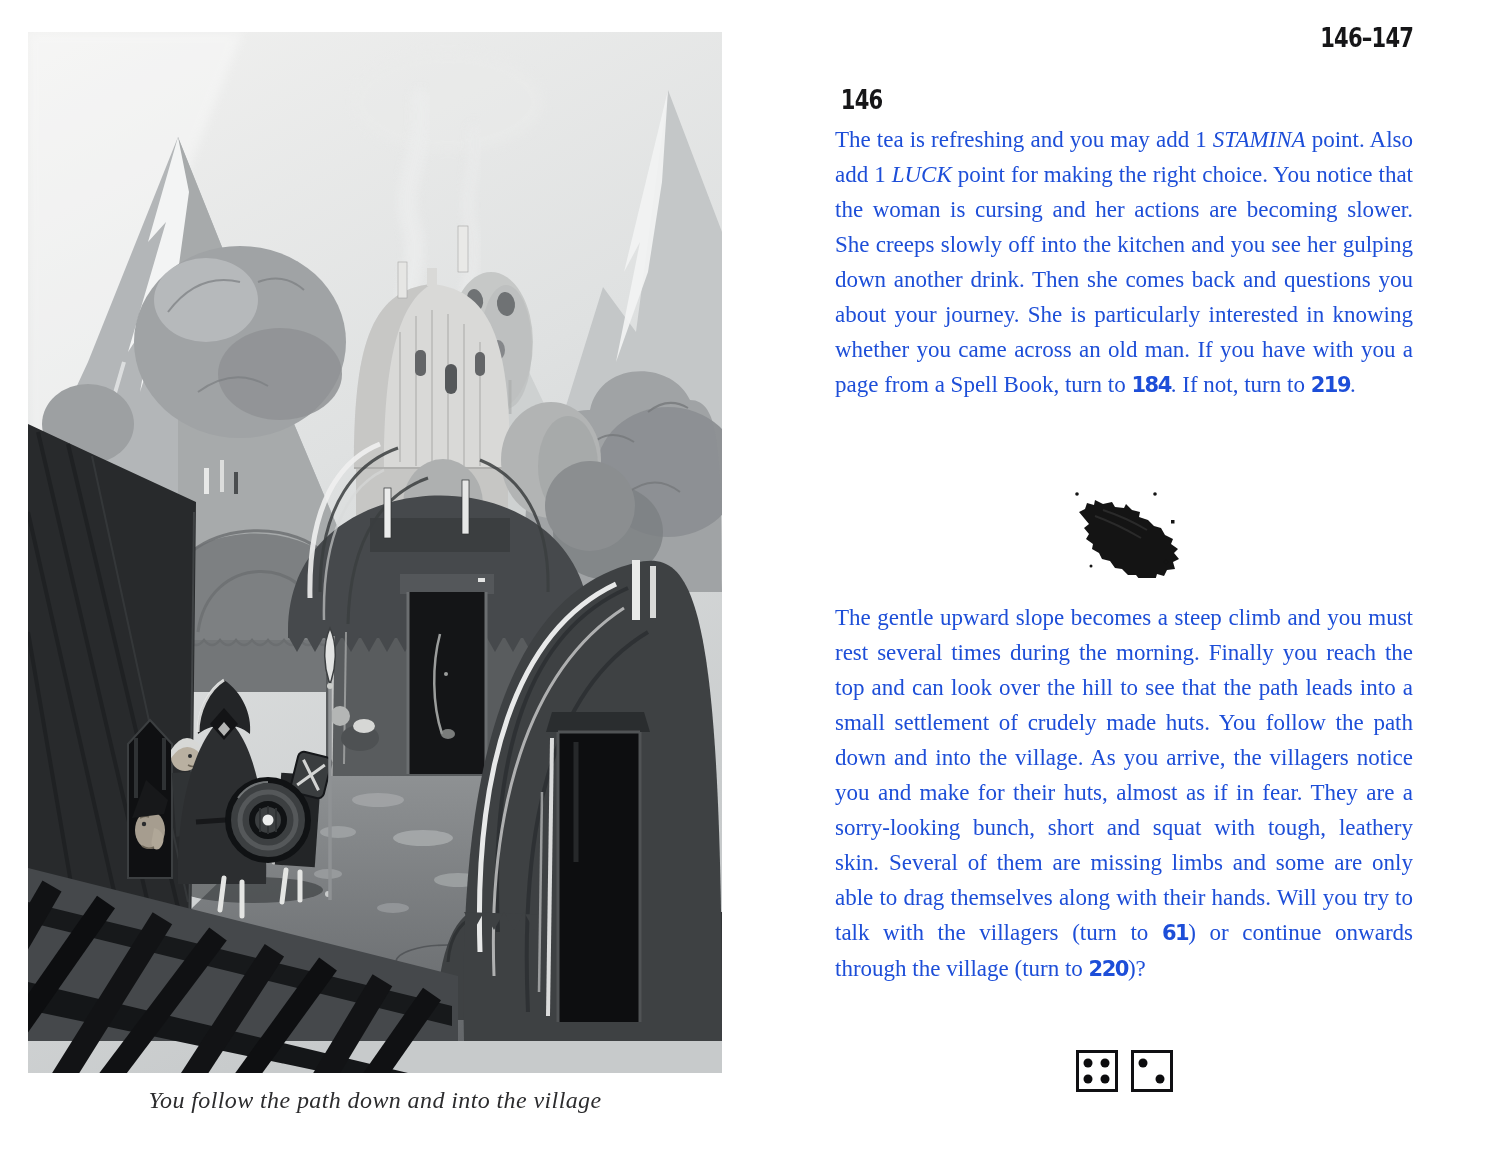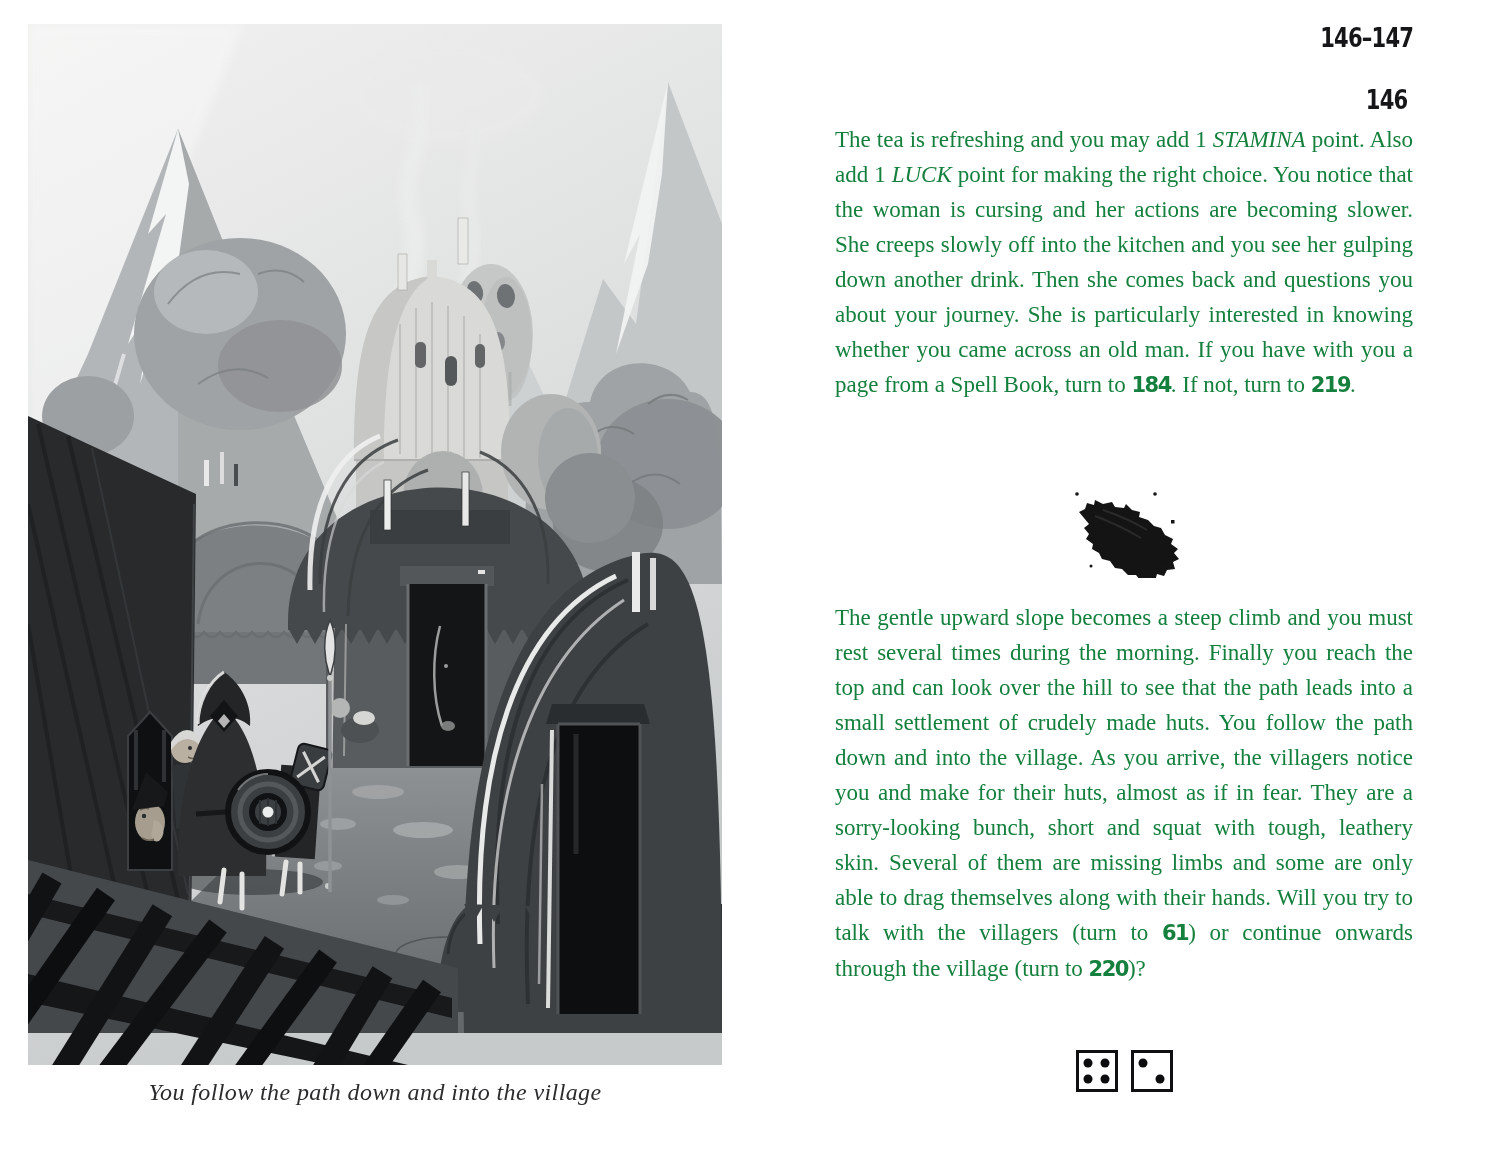--- a/index.html
+++ b/index.html
@@ -1,33 +1,33 @@
 <!DOCTYPE html>
 <html><head>
 <meta charset="utf-8">
 <style>
   html,body{margin:0;padding:0;background:#ffffff;}
   .spread{position:relative;width:1500px;height:1151px;background:#ffffff;overflow:hidden;
           font-family:"Liberation Serif",serif;color:#232326;}
   
-  .left-page{position:absolute;left:28px;top:24px;width:694px;margin:0;}
+  .left-page{position:absolute;left:28px;top:32px;width:694px;margin:0;}
   .left-page svg{display:block;}
   .caption{margin-top:14px;text-align:center;font-style:italic;font-size:24px;
            letter-spacing:.4px;color:#2c2c2e;}
   
   .right-page{position:absolute;left:835px;top:0;width:578px;height:1013px;}
   .num{font-family:"DejaVu Sans",sans-serif;font-weight:700;color:#161618;
        letter-spacing:-1px;white-space:nowrap;}
   .page-num-wrap{position:absolute;top:22px;right:0;}
   .page-num{display:inline-block;font-size:27px;transform:scaleX(.78);transform-origin:100% 50%;}
   .sec-num{display:inline-block;font-size:27px;transform:scaleX(.78);transform-origin:50% 50%;}
   .sec{position:absolute;left:0;right:0;}
   .s146{top:84px;} .s147{top:600px;}
-  .sec-head{margin:0 0 7px 0;text-align:right;}
-  .para{margin:0;font-size:23px;line-height:35px;text-align:justify;color:#15803d;}
+  .sec-head{margin:0 0 7px 0;text-align:left;}
+  .para{margin:0;font-size:23px;line-height:35px;text-align:justify;color:#1d4ed8;}
   .seg-italic{font-style:italic;}
   .seg-ref{font-family:"DejaVu Sans",sans-serif;font-weight:700;font-size:21px;letter-spacing:-1.5px;}
   .blot{position:absolute;top:482px;left:50%;transform:translateX(-50%);}
   .dice-row{position:absolute;top:1050px;left:0;right:0;display:flex;justify-content:center;gap:13px;}
   .die{position:relative;width:36px;height:36px;border:3.5px solid #101013;background:#ffffff;}
   .pip{position:absolute;width:9px;height:9px;border-radius:50%;background:#0c0c0e;
        transform:translate(-50%,-50%);}
 </style>
 </head>
 <body>

